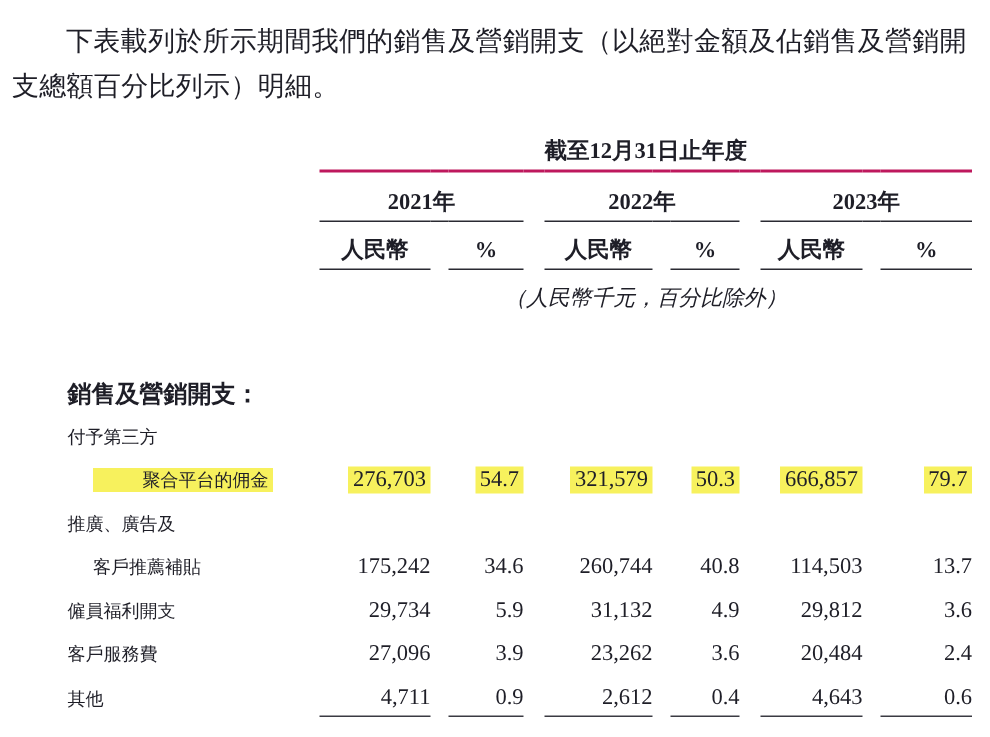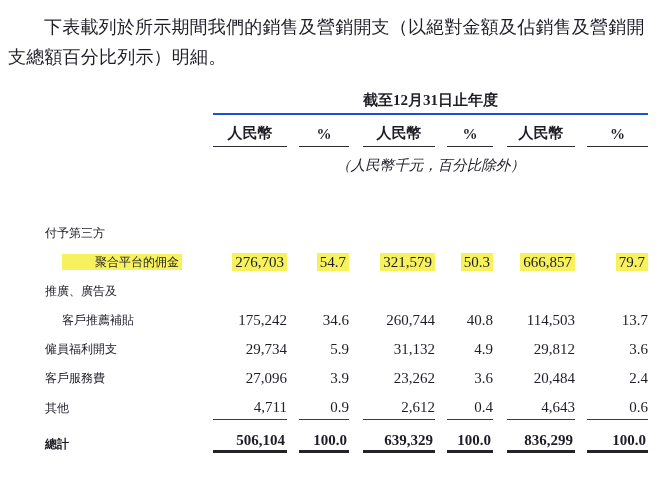--- a/index.html
+++ b/index.html
@@ -23,21 +23,21 @@
     border-collapse:collapse;
     table-layout:fixed;
     margin:16px 0 0 45px;
     width:603px;
     font-size:15px;
   }
   table.fin td{padding:0;vertical-align:bottom;overflow:visible;white-space:nowrap;}
   .r-period td.period{
     text-align:center;font-weight:bold;font-size:15px;
     padding-bottom:3px;height:22px;
-    border-bottom:2px solid #1d4ed8;
+    border-bottom:2px solid #be185d;
     margin-top:16px;
   }
   .r-years td{height:29px;}
   .r-years td.yr{
     text-align:center;font-weight:bold;font-size:15px;
     padding-bottom:3px;
     border-bottom:1.5px solid #2a2a32;
   }
   .r-cols td{height:28px;}
   .r-cols td.ch{
@@ -91,20 +91,28 @@
         <col style="width:12px">
         <col style="width:61px">
     </colgroup>
 
     <tbody>
         <tr class="r-period">
       <td></td>
       <td class="period" colspan="11">截至12月31日止年度</td>
     </tr>
 
+    <tr class="r-years">
+      <td></td>
+      <td class="yr" colspan="3">2021年</td>
+      <td></td>
+      <td class="yr" colspan="3">2022年</td>
+      <td></td>
+      <td class="yr" colspan="3">2023年</td>
+    </tr>
 
     <tr class="r-cols">
       <td></td>
       <td class="ch">人民幣</td>
       <td></td>
       <td class="ch">%</td>
       <td></td>
       <td class="ch">人民幣</td>
       <td></td>
       <td class="ch">%</td>
@@ -116,20 +124,23 @@
 
     <tr class="r-note">
       <td></td>
       <td class="note" colspan="11">（人民幣千元，百分比除外）</td>
     </tr>
 
     <tr class="spacer">
           <td colspan="12"></td>
         </tr>
 
+    <tr>
+      <td class="sec" colspan="12">銷售及營銷開支：</td>
+    </tr>
 
     <tr class="body">
       <td class="lbl">付予第三方</td>
       <td class="num"></td>
           <td></td>
       <td class="num"></td>
           <td></td>
       <td class="num"></td>
           <td></td>
       <td class="num"></td>

